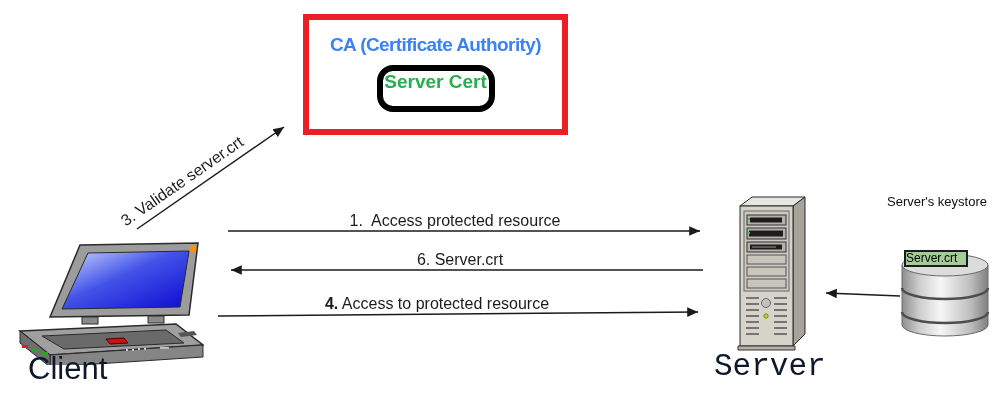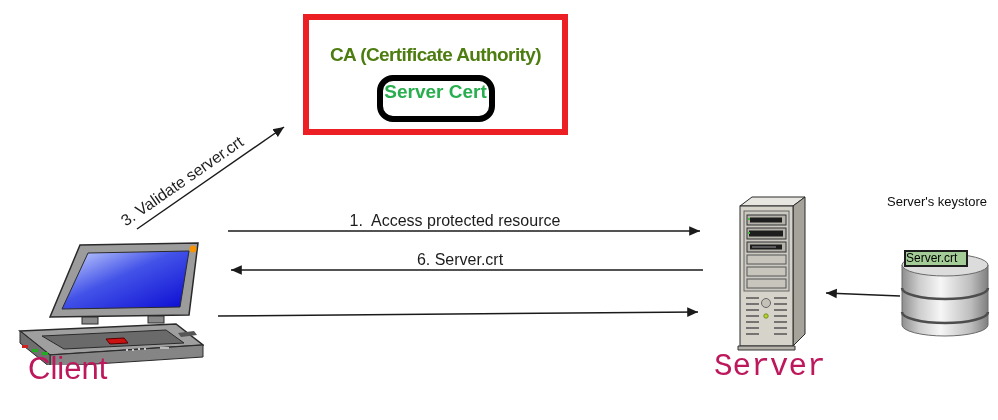--- a/index.html
+++ b/index.html
@@ -9,43 +9,43 @@
   }
   .abs{position:absolute;}
 
   
   .ca-box{
     position:absolute;left:303px;top:14px;width:265px;height:121px;
     box-sizing:border-box;border:6px solid var(--ca-border,#EC2024);
     background:#fff;text-align:center;
   }
   .ca-title{
-    margin-top:24px;font-size:19px;font-weight:bold;letter-spacing:-0.6px;
-    white-space:nowrap;color:#4d7c0f;
+    margin-top:14px;font-size:19px;font-weight:bold;letter-spacing:-0.6px;
+    white-space:nowrap;color:#3b82f6;
   }
   .cert-box{
     width:118px;height:47px;margin:9px auto 0;box-sizing:border-box;
     border:6px solid var(--cert-border,#000);border-radius:16px;
     display:flex;align-items:flex-start;justify-content:center;
   }
   .cert-label{font-size:19px;font-weight:bold;color:var(--cert-text,#28AE4F);white-space:nowrap;}
 
   
   .alabel{position:absolute;font-size:16px;color:#1c1c1c;text-align:center;}
   .alabel-1{left:240px;top:212px;width:430px;white-space:pre;}
   .alabel-2{left:245px;top:251px;width:430px;}
   .alabel-4{left:222px;top:295px;width:430px;}
   .alabel-3{
     left:128px;top:212px;white-space:nowrap;
     transform:rotate(-34.7deg);transform-origin:0 100%;
   }
   .alabel-4 .num{font-weight:bold;}
 
   
-  .node-caption{position:absolute;font-size:31px;color:#be185d;}
+  .node-caption{position:absolute;font-size:31px;color:#0f172a;}
   .client-caption{left:28px;top:351px;}
   .server-caption{left:714px;top:349px;font-family:Liberation Mono, monospace;}
 
   
   .keystore-title{
     position:absolute;left:878px;top:191px;width:118px;
     font-size:13px;line-height:22px;text-align:center;color:#0d0d0d;
   }
   .keystore-file{
     position:absolute;left:904px;top:250px;width:64px;height:17px;
@@ -77,20 +77,24 @@
     <line x1="228" y1="231" x2="700" y2="231" marker-end="url(#ah)"></line>
     <line x1="703" y1="270" x2="231" y2="270" marker-end="url(#ah)"></line>
     <line x1="137" y1="229" x2="284" y2="127" marker-end="url(#ah)"></line>
     <line x1="218" y1="316" x2="698" y2="312" marker-end="url(#ah)"></line>
     <line x1="900" y1="296" x2="826" y2="293" marker-end="url(#ah)"></line>
   </svg>
 
   <div class="alabel alabel-1">1.  Access protected resource</div>
   <div class="alabel alabel-2">6. Server.crt</div>
   <div class="alabel alabel-3">3. Validate server.crt</div>
+  <div class="alabel alabel-4">
+    <b class="num">4.</b>
+    <span>Access to protected resource</span>
+  </div>
 
   <svg class="abs" style="left:8px;top:233px" width="196" height="132" viewBox="0 0 196 132">
     <defs>
       <linearGradient id="scr" x1="0" y1="0" x2="1" y2="1">
         <stop offset="0" stop-color="#cfdaff"></stop>
         <stop offset="0.45" stop-color="#4353e8"></stop>
         <stop offset="1" stop-color="#0a0ad2"></stop>
       </linearGradient>
     </defs>
 

